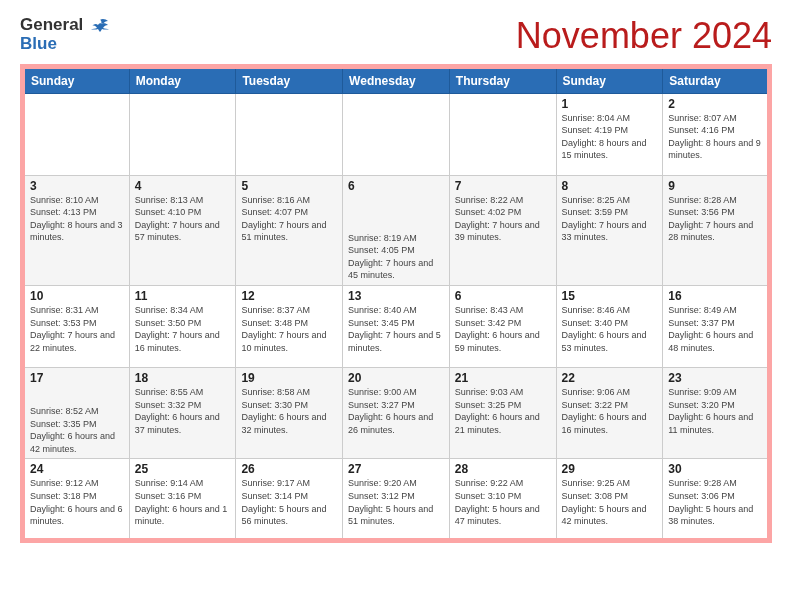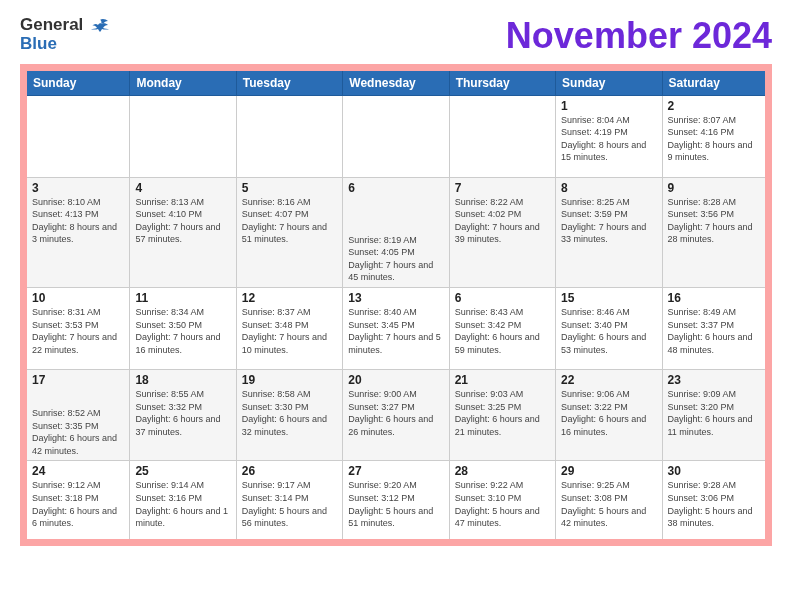--- a/index.html
+++ b/index.html
@@ -26,32 +26,32 @@
     .logo {
       display: flex;
       flex-direction: column;
       align-items: flex-start;
     }
     .title-block {
       text-align: right;
     }
     .month-title {
       font-size: 36px;
-      font-weight: bold;
-      color: #6d28d9;
+      font-weight: normal;
+      color: #b91c1c;
       line-height: 1.1;
     }
     .subtitle {
       font-size: 14px;
       color: #444;
       margin-top: 2px;
     }
     .calendar {
       flex: 1;
-      border: 7px solid #fca5a5;
+      border: 5px solid #fca5a5;
       border-collapse: collapse;
       width: 100%;
       table-layout: fixed;
     }
     .calendar th {
       background: #2a6db5;
       color: #fff;
       font-size: 12px;
       font-weight: bold;
       text-align: left;

